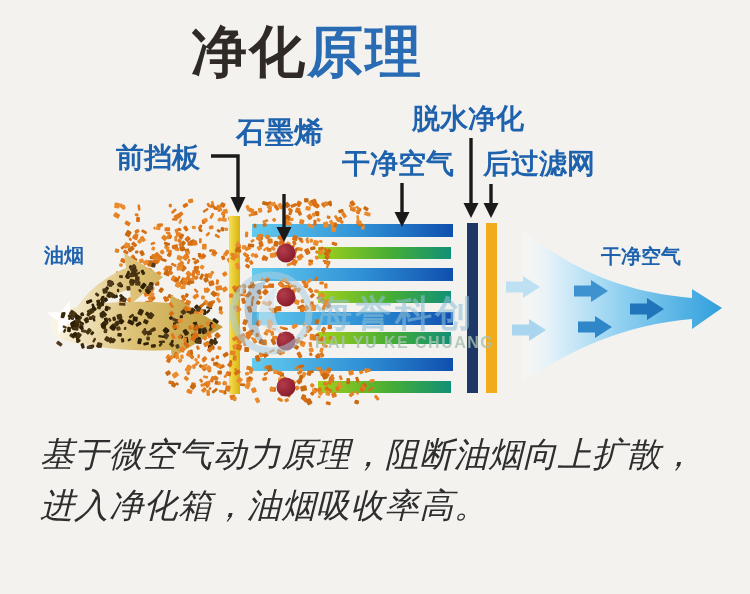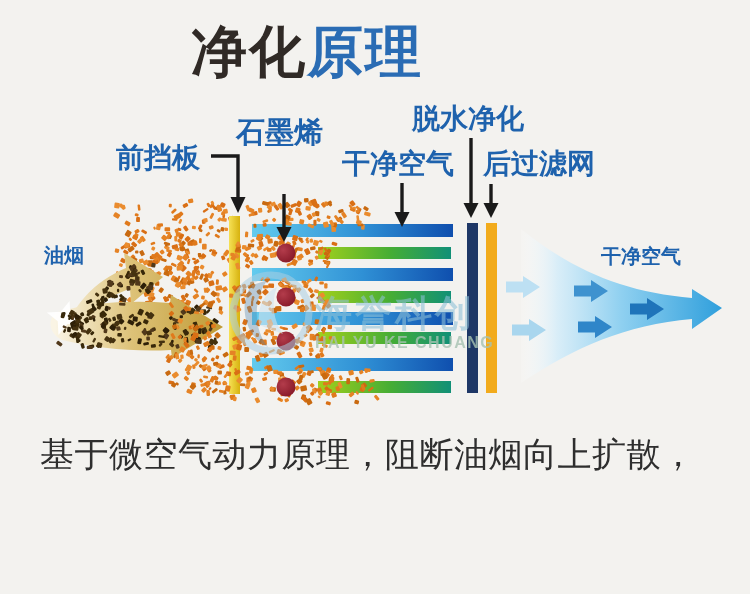--- a/index.html
+++ b/index.html
@@ -7,21 +7,21 @@
         font-family:"Liberation Sans","DejaVu Sans",sans-serif;}
   .title{position:absolute;top:21px;left:0;width:614px;text-align:center;
          font-size:56px;font-weight:bold;letter-spacing:2px;color:#302a26;line-height:1.1;}
   .title .accent{color:#2a6cb4;}
   svg.canvas{position:absolute;left:0;top:0;}
   .lbl{position:absolute;color:#1e62ad;font-weight:bold;font-size:28px;
        line-height:1.2;white-space:nowrap;}
   .lbl.big{font-size:20px;}
   #lbl-graphene{width:96px;text-align:left;font-size:29px;line-height:36px;white-space:normal;}
   .desc{position:absolute;left:40px;top:429px;font-size:34px;line-height:50.5px;
-        color:#2e2e2e;white-space:nowrap;letter-spacing:0.5px;}
+        color:#2e2e2e;white-space:nowrap;letter-spacing:0.5px;font-style:italic;}
 </style>
 </head>
 <body>
 
 <div class="page">
 
   <svg class="canvas" width="750" height="594" viewBox="0 0 750 594">
     <defs>
       <linearGradient id="gTan" x1="55" y1="0" x2="225" y2="0" gradientUnits="userSpaceOnUse">
         <stop offset="0" stop-color="#faf4e4"></stop>
@@ -1086,14 +1086,15 @@
   <div class="lbl" id="lbl-graphene" style="left:236px;top:114px;">
     <div>石墨烯</div>
   </div>
   <div class="lbl" style="left:342px;top:147px;">干净空气</div>
   <div class="lbl" style="left:412px;top:102px;">脱水净化</div>
   <div class="lbl" style="left:483px;top:147px;text-align:right;">后过滤网</div>
   <div class="lbl big" style="left:601px;top:244px;">干净空气</div>
 
   <div class="desc">
     <div>基于微空气动力原理，阻断油烟向上扩散，</div>
+    <div>进入净化箱，油烟吸收率高。</div>
   </div>
 </div>
 
 </body></html>

